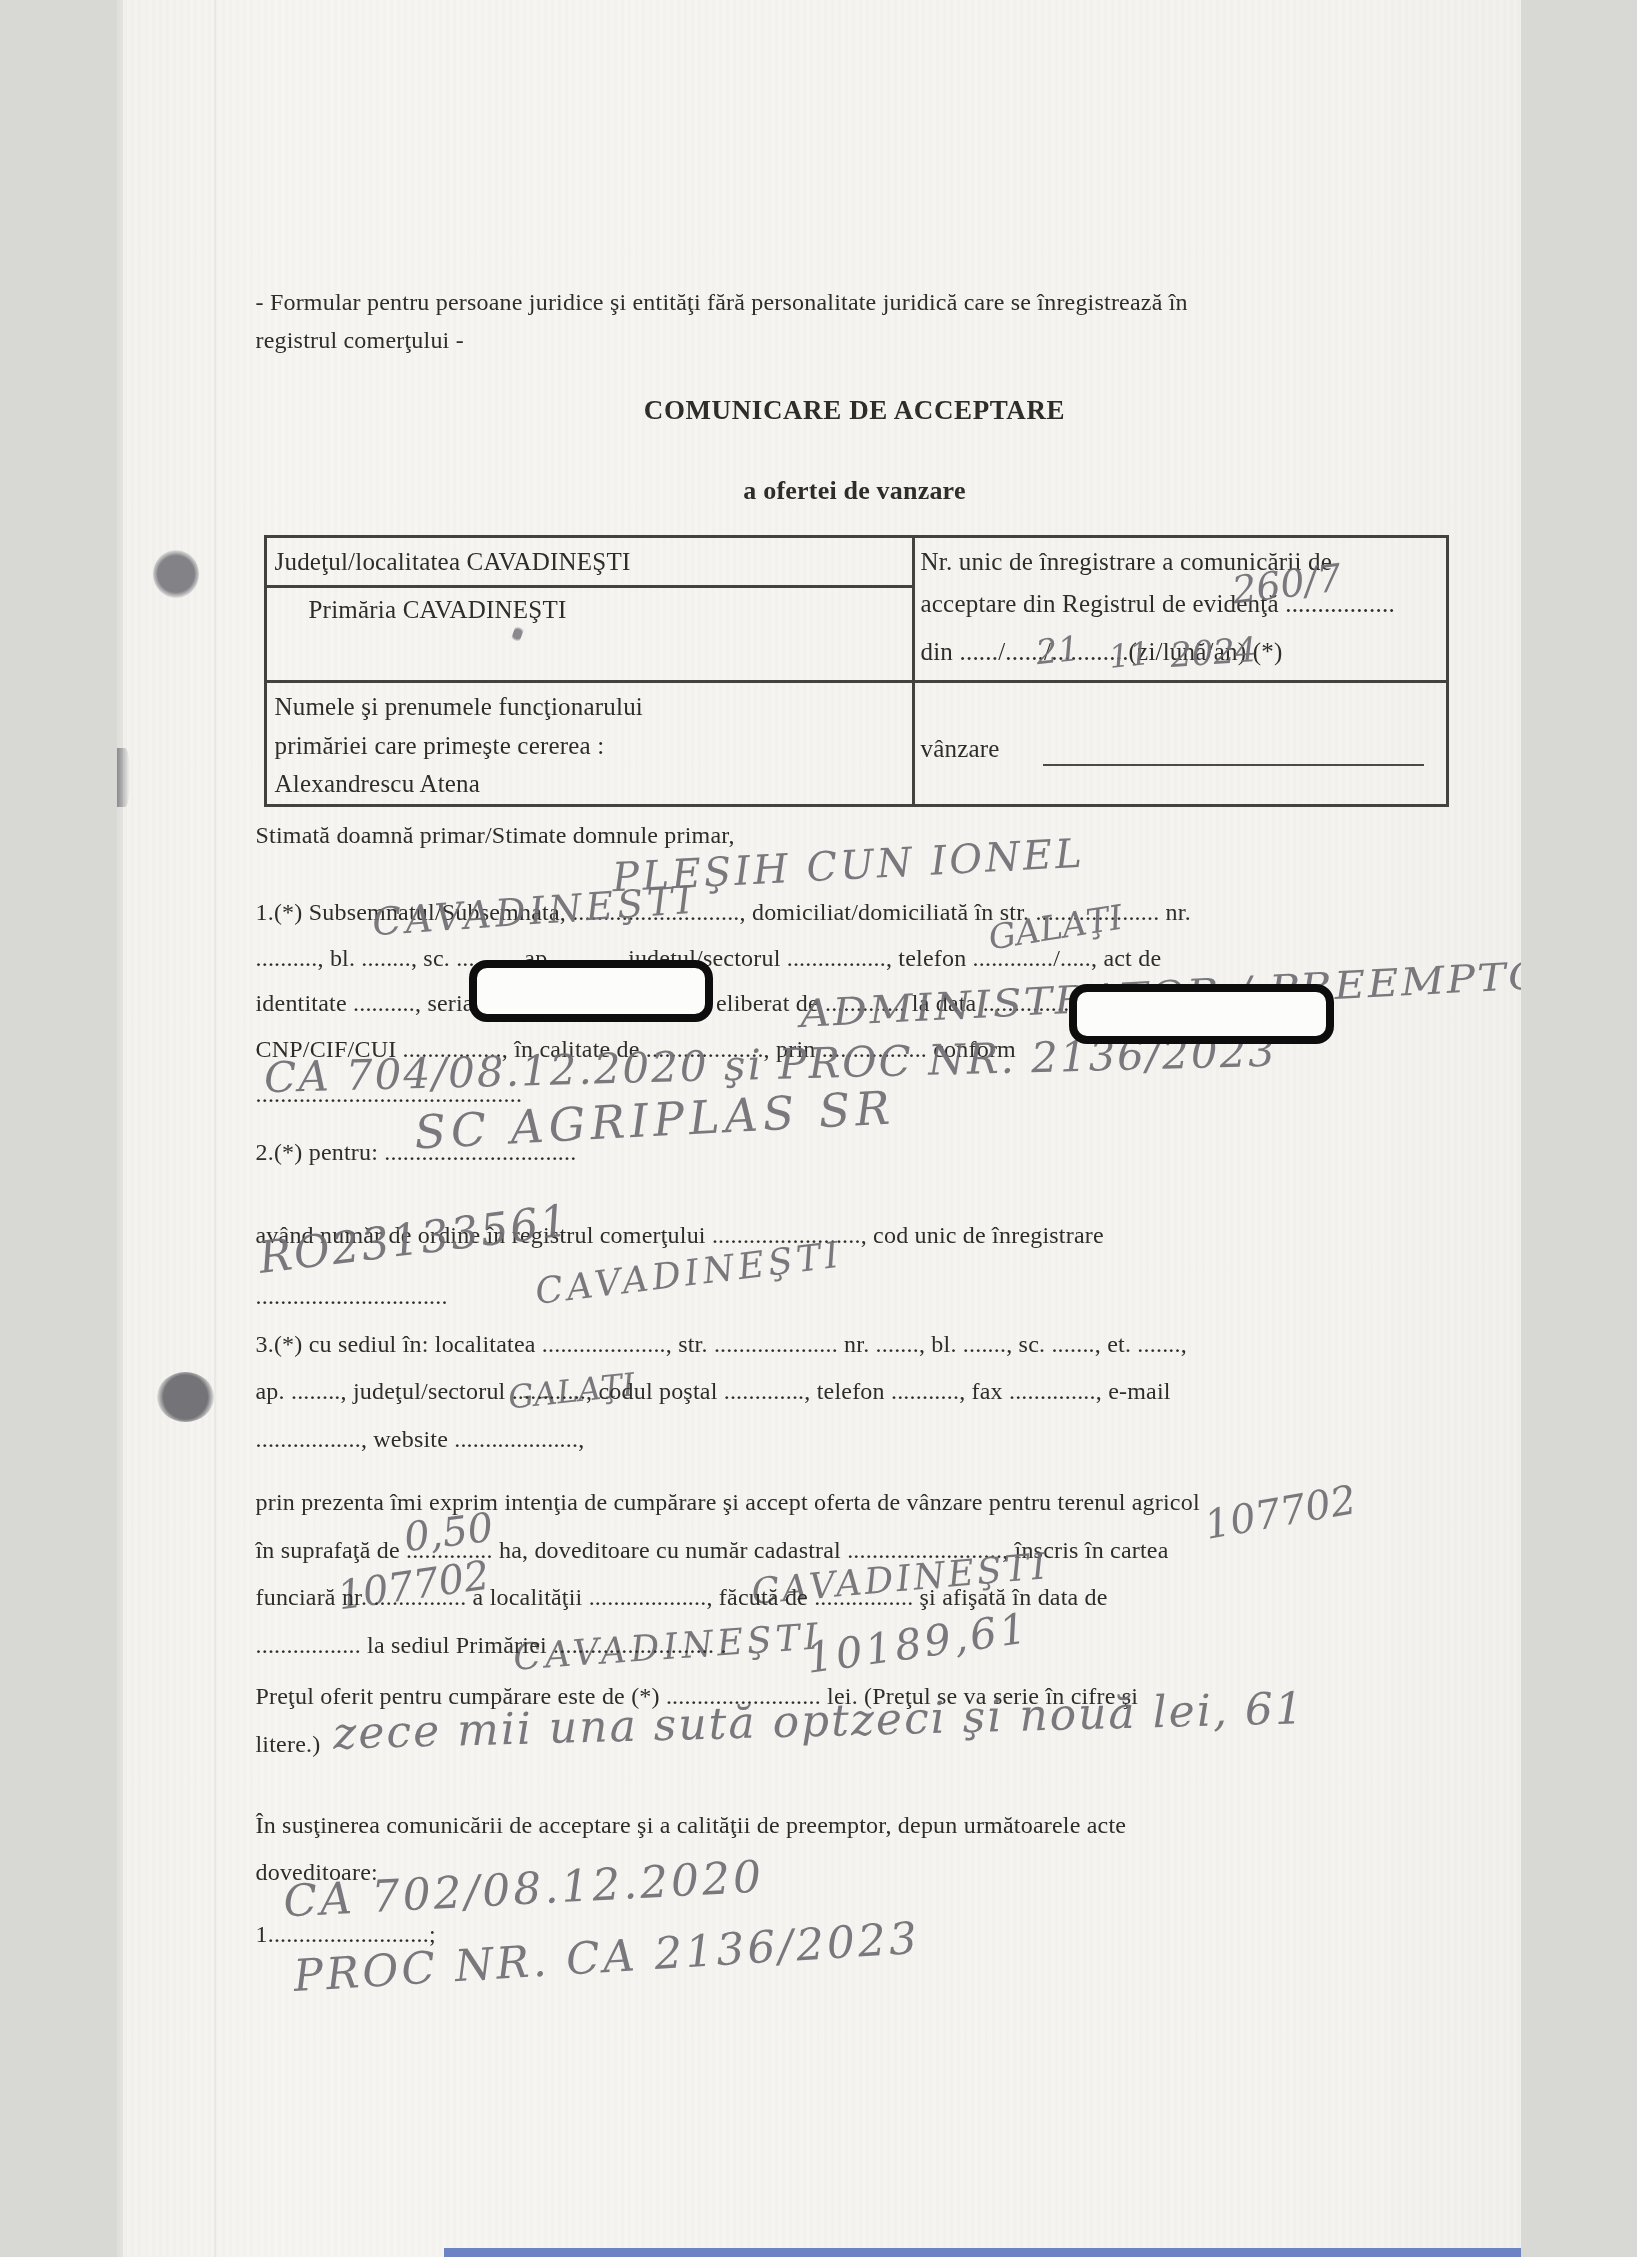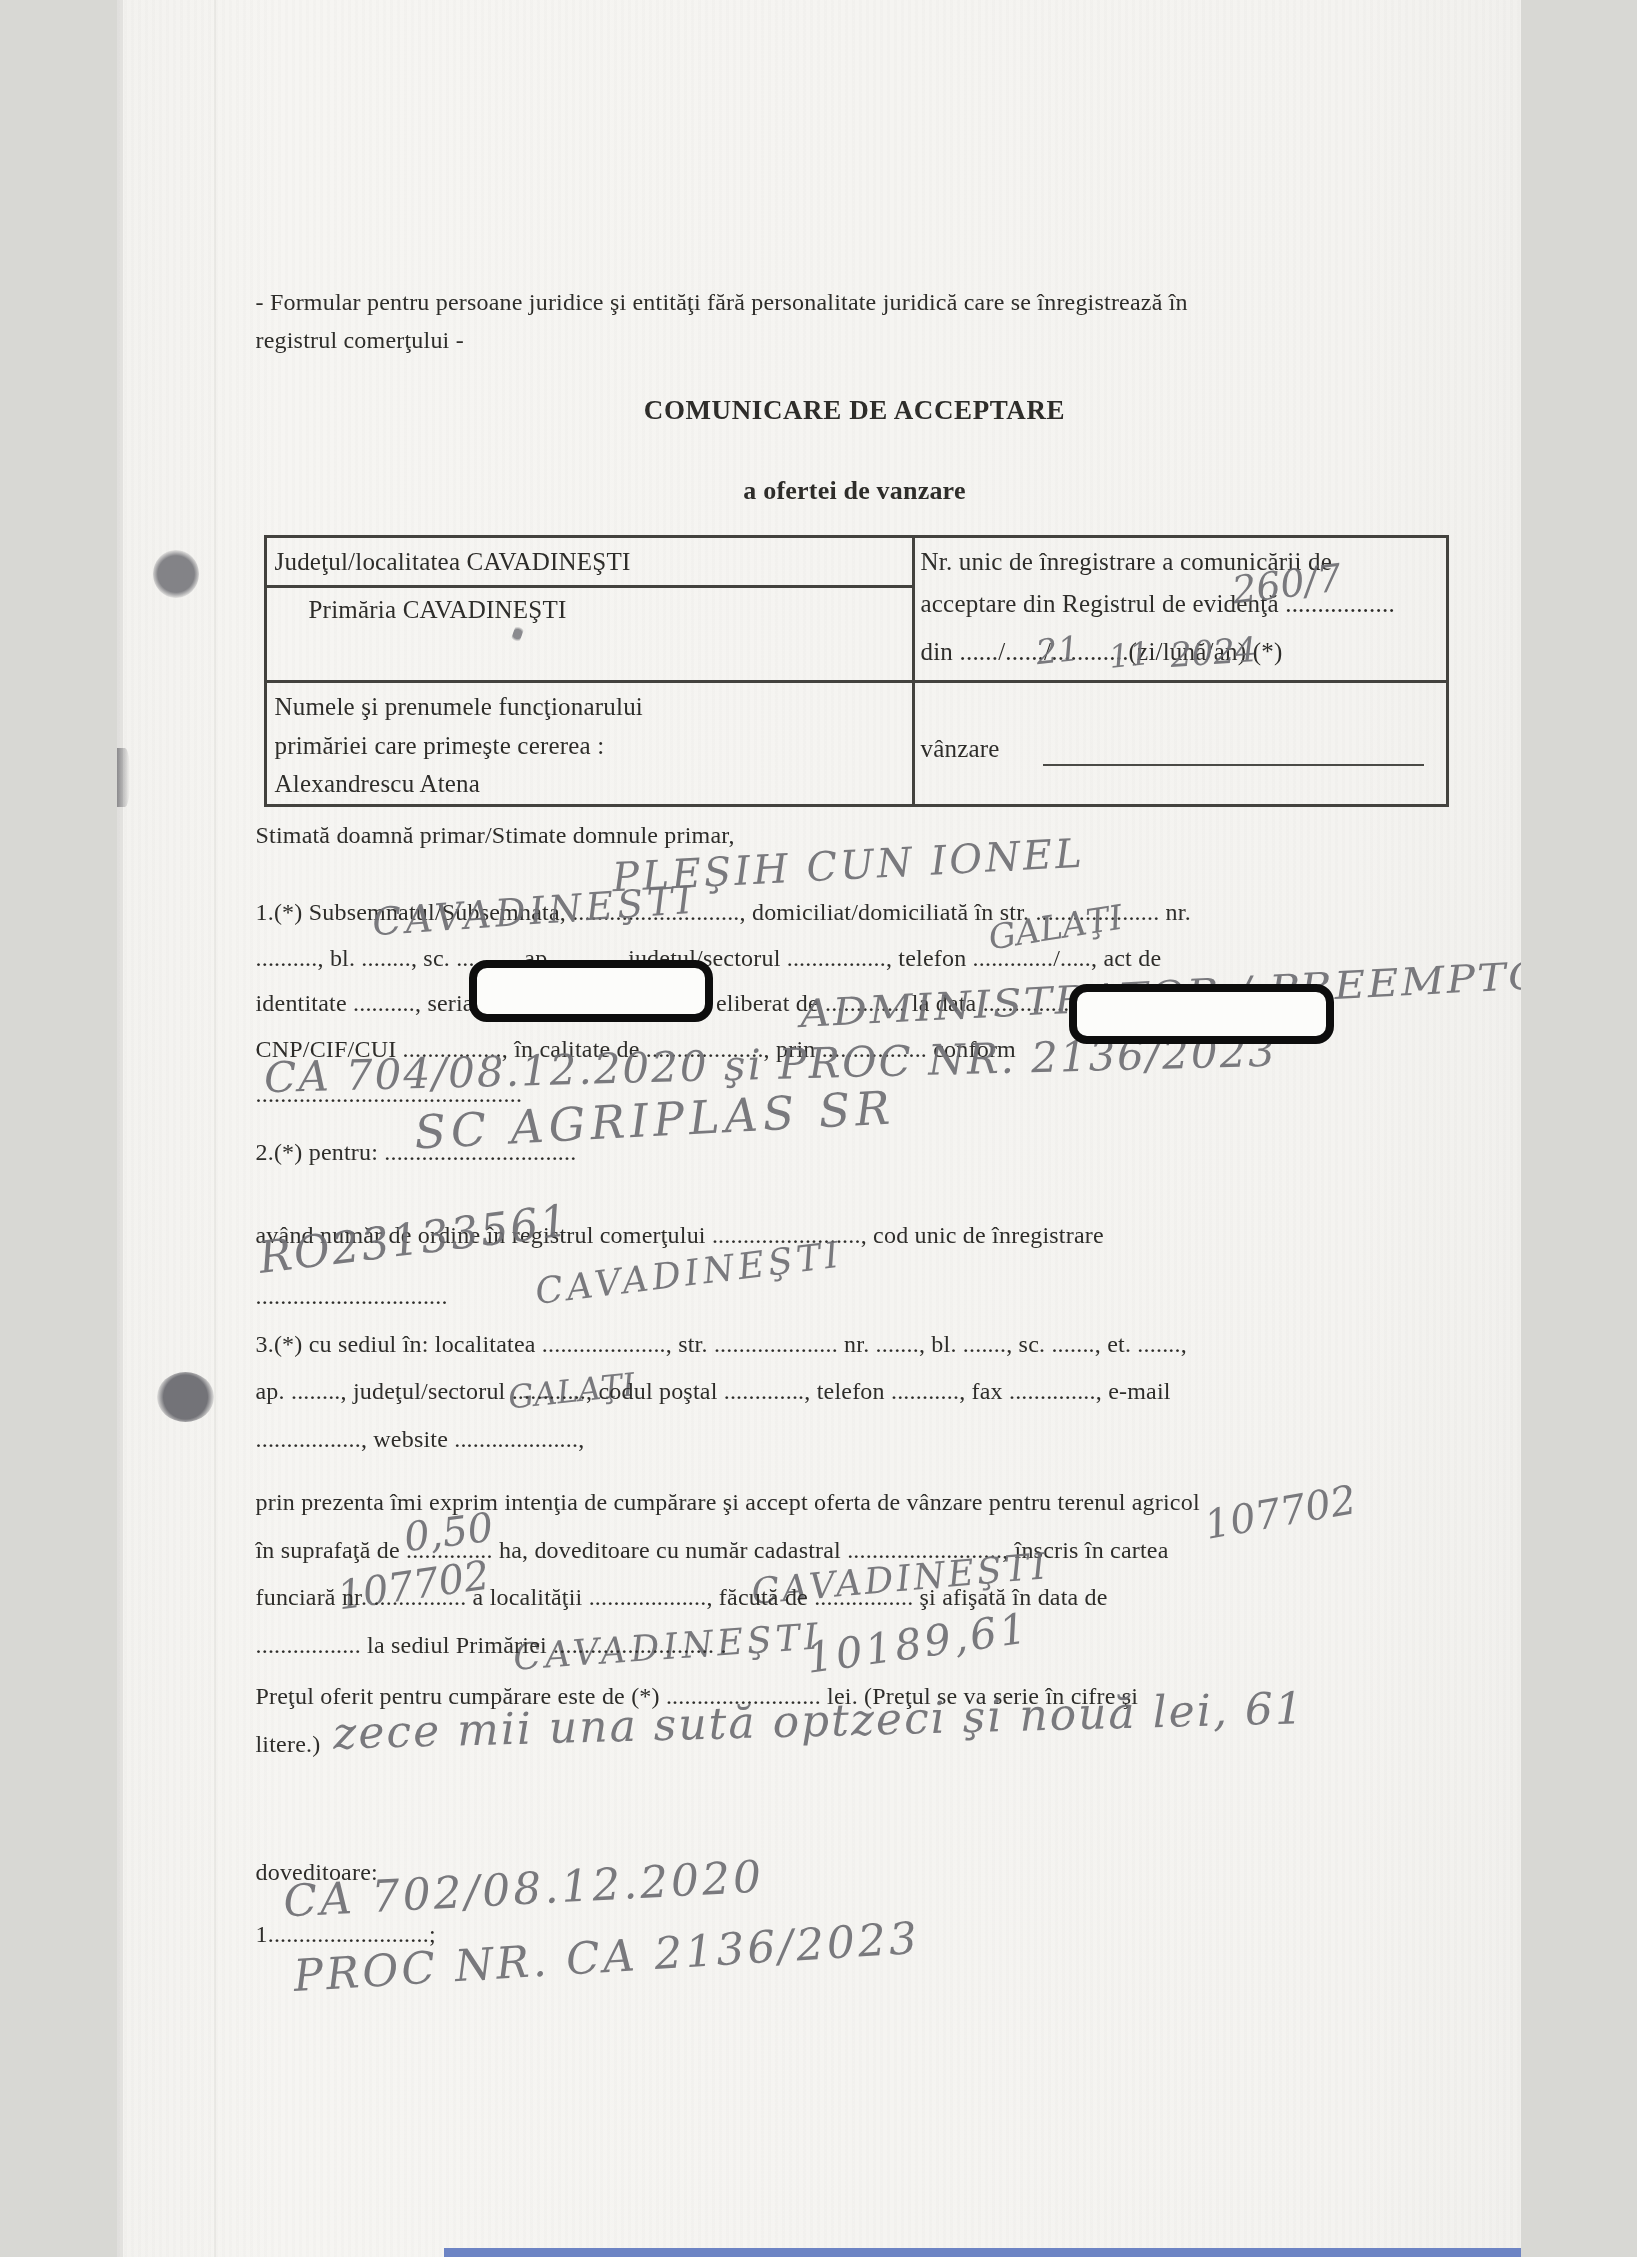--- a/index.html
+++ b/index.html
@@ -111,20 +111,21 @@
   <div class="print" style="left:139px;top:1582px;">funciară nr. ............... a localităţii ..................., făcută de ................ şi afişată în data de</div>
   <span class="hw" style="left:396px;top:1626px;font-size:36px;letter-spacing:4px;transform:rotate(-4deg);">CAVADINEŞTI</span>
   <div class="print" style="left:139px;top:1630px;">................. la sediul Primăriei .......................... .</div>
   <div class="print" style="left:1410px;top:1616px;font-size:26px;color:#55544f;">:</div>
 
   <span class="hw" style="left:693px;top:1634px;font-size:42px;letter-spacing:3px;transform:rotate(-8deg);transform-origin:left bottom;">10189,61</span>
   <div class="print" style="left:139px;top:1681px;">Preţul oferit pentru cumpărare este de (*) ......................... lei. (Preţul se va serie în cifre şi</div>
   <div class="print" style="left:139px;top:1729px;">litere.)</div>
   <span class="hw" style="left:216px;top:1695px;font-size:44px;letter-spacing:2px;transform:rotate(-1.5deg);">zece mii una sută optzeci şi nouă lei, 61</span>
 
+  <div class="print" style="left:139px;top:1810px;">În susţinerea comunicării de acceptare şi a calităţii de preemptor, depun următoarele acte</div>
   <div class="print" style="left:139px;top:1857px;">doveditoare:</div>
 
   <span class="hw" style="left:166px;top:1863px;font-size:44px;letter-spacing:3px;transform:rotate(-3deg);">CA 702/08.12.2020</span>
   <div class="print" style="left:139px;top:1919px;">1..........................;</div>
   <span class="hw" style="left:176px;top:1931px;font-size:44px;letter-spacing:3px;transform:rotate(-3.5deg);">PROC NR. CA 2136/2023</span>
 
 </div>
 
 
 </body></html>

